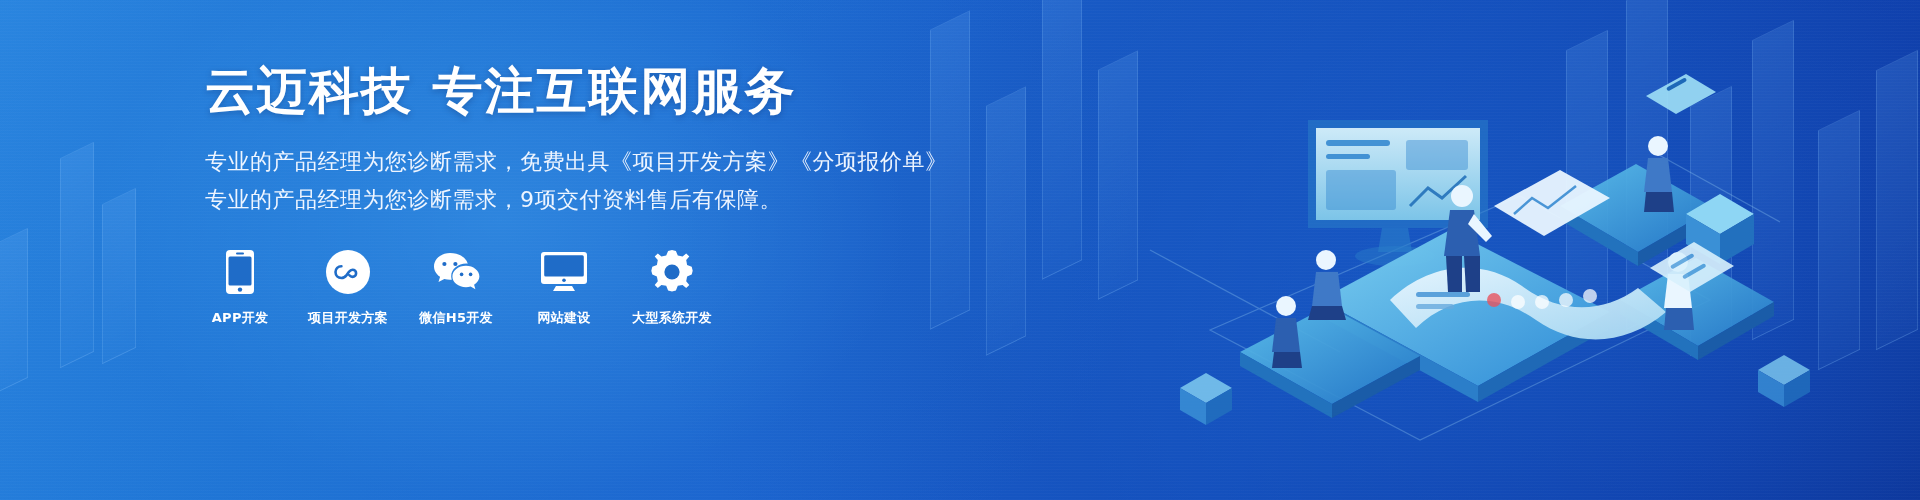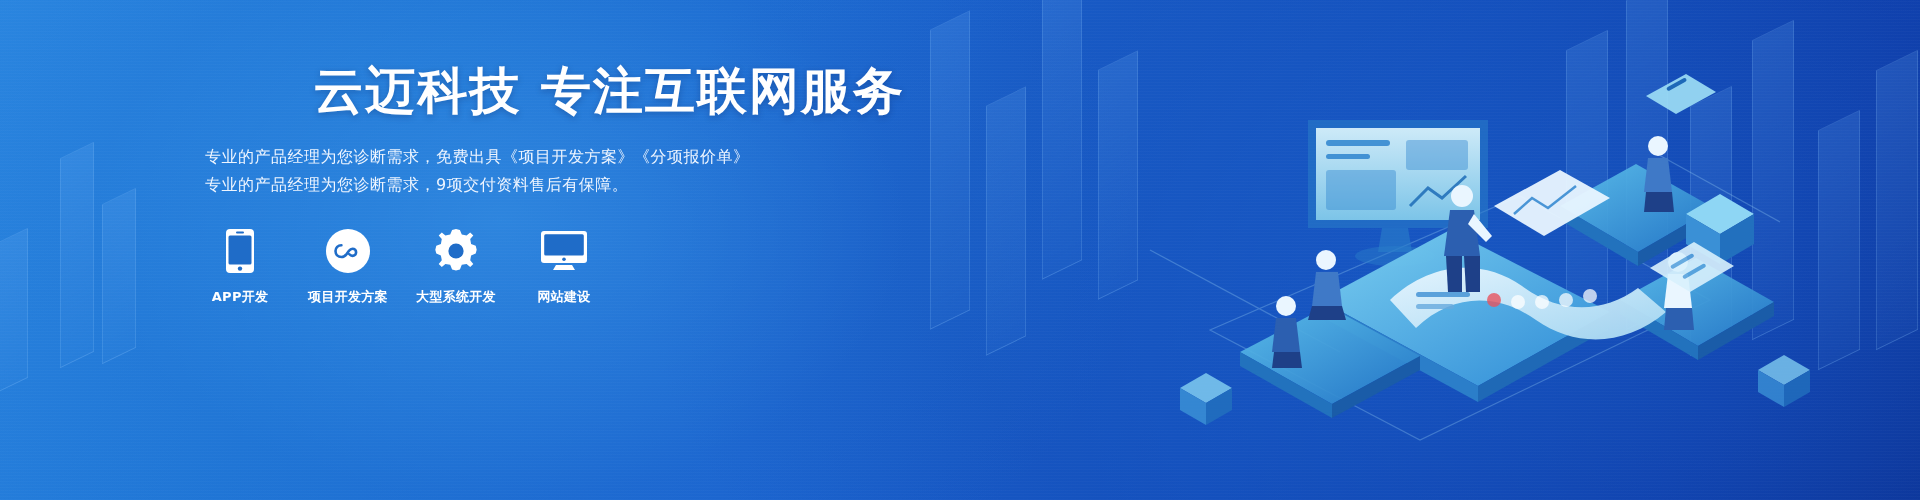--- a/index.html
+++ b/index.html
@@ -46,26 +46,25 @@
   }
   .headline {
     font-family:"DejaVu Sans","Liberation Sans",sans-serif;
     font-weight:bold;
     font-size:50px;
     line-height:1.18;
     color:#ffffff;
     letter-spacing:2px;
     white-space:nowrap;
     text-shadow:0 2px 6px rgba(0,20,70,0.25);
-    text-align:right;
   }
   .subtitle { margin-top:22px; }
   .sub-line {
     font-family:"DejaVu Sans","Liberation Sans",sans-serif;
-    font-size:16px;
+    font-size:22px;
     line-height:1.72;
     color:#eef5ff;
     letter-spacing:0.5px;
     white-space:nowrap;
   }
 
   
   .services {
     margin-top:30px;
     display:flex;
@@ -303,38 +302,51 @@
         <span class="svc-icon">
           <svg width="44" height="44" viewBox="0 0 44 44">
             <circle cx="22" cy="22" r="22" fill="#ffffff"></circle>
             <path d="M15.4 16.2c-3.4 0-5.9 2.6-5.9 5.9s2.5 5.9 5.9 5.9c2.2 0 3.9-1.2 5.2-2.9l2.4-3.3c1-1.4 2-2.1 3.5-2.1 2.1 0 3.6 1.6 3.6 3.6s-1.5 3.6-3.6 3.6c-1.3 0-2.3-.6-3.1-1.6" fill="none" stroke="#1f6cc8" stroke-width="2.6" stroke-linecap="round"></path>
             <path d="M28.6 16.2c3.4 0 5.9 2.6 5.9 5.9s-2.5 5.9-5.9 5.9" fill="none" stroke="#1f6cc8" stroke-width="2.6" stroke-linecap="round" opacity="0"></path>
           </svg>
         </span>
         <span class="svc-label">项目开发方案</span>
       </a>
 
-
-      <a class="service" href="#">
-        <span class="svc-icon">
-          <svg width="44" height="44" viewBox="0 0 44 44">
-            <path d="M22 0 l3.9 1 1.9 4.6 4.8 .9 3.6-3.1 3.1 3.1 -3.1 3.6 .9 4.8 4.6 1.9 1 3.9 -1 3.9 -4.6 1.9 -.9 4.8 3.1 3.6 -3.1 3.1 -3.6-3.1 -4.8 .9 -1.9 4.6 -3.9 1 -3.9-1 -1.9-4.6 -4.8-.9 -3.6 3.1 -3.1-3.1 3.1-3.6 -.9-4.8 -4.6-1.9 -1-3.9 1-3.9 4.6-1.9 .9-4.8 -3.1-3.6 3.1-3.1 3.6 3.1 4.8-.9 1.9-4.6z" fill="#ffffff"></path>
-            <circle cx="22" cy="22" r="7.6" fill="#1f6cc8"></circle>
-          </svg>
-        </span>
-        <span class="svc-label">大型系统开发</span>
+      <a class="service" href="#">
+        <span class="svc-icon">
+          <svg width="48" height="42" viewBox="0 0 48 42">
+            <path d="M18 2C9.2 2 2 8 2 15.4c0 4.2 2.4 7.9 6.1 10.4l-1.6 5.3 5.8-3.1c1.8.5 3.7.8 5.7.8.6 0 1.2 0 1.8-.1-.4-1.1-.6-2.3-.6-3.5 0-7 6.7-12.6 15-12.6.5 0 1 0 1.5.1C34.3 6.6 27 2 18 2z" fill="#ffffff"></path>
+            <circle cx="12.4" cy="13" r="2.1" fill="#1f6cc8"></circle>
+            <circle cx="23.4" cy="13" r="2.1" fill="#1f6cc8"></circle>
+            <path d="M34 14.8c-7.5 0-13.6 4.8-13.6 10.7 0 5.9 6.1 10.7 13.6 10.7 1.6 0 3.1-.2 4.6-.6l4.8 2.6-1.3-4.4c3.2-2 5.3-5.1 5.3-8.3 0-5.9-6.1-10.7-13.4-10.7z" fill="#ffffff"></path>
+            <circle cx="29.6" cy="23.4" r="1.8" fill="#1f6cc8"></circle>
+            <circle cx="38.6" cy="23.4" r="1.8" fill="#1f6cc8"></circle>
+          </svg>
+        </span>
+        <span class="svc-label">微信H5开发</span>
       </a>
 
       <a class="service" href="#">
         <span class="svc-icon">
           <svg width="46" height="40" viewBox="0 0 46 40">
             <rect x="0" y="0" width="46" height="32" rx="3" fill="#ffffff"></rect>
             <rect x="3.2" y="3.2" width="39.6" height="21.4" rx="1.5" fill="#1f6cc8"></rect>
             <circle cx="23" cy="28.3" r="1.8" fill="#1f6cc8"></circle>
             <path d="M15 34 L31 34 L34 39 L12 39 Z" fill="#ffffff"></path>
           </svg>
         </span>
         <span class="svc-label">网站建设</span>
       </a>
 
+      <a class="service" href="#">
+        <span class="svc-icon">
+          <svg width="44" height="44" viewBox="0 0 44 44">
+            <path d="M22 0 l3.9 1 1.9 4.6 4.8 .9 3.6-3.1 3.1 3.1 -3.1 3.6 .9 4.8 4.6 1.9 1 3.9 -1 3.9 -4.6 1.9 -.9 4.8 3.1 3.6 -3.1 3.1 -3.6-3.1 -4.8 .9 -1.9 4.6 -3.9 1 -3.9-1 -1.9-4.6 -4.8-.9 -3.6 3.1 -3.1-3.1 3.1-3.6 -.9-4.8 -4.6-1.9 -1-3.9 1-3.9 4.6-1.9 .9-4.8 -3.1-3.6 3.1-3.1 3.6 3.1 4.8-.9 1.9-4.6z" fill="#ffffff"></path>
+            <circle cx="22" cy="22" r="7.6" fill="#1f6cc8"></circle>
+          </svg>
+        </span>
+        <span class="svc-label">大型系统开发</span>
+      </a>
+
     </div>
   </div>
 </div>
 
 </body></html>

